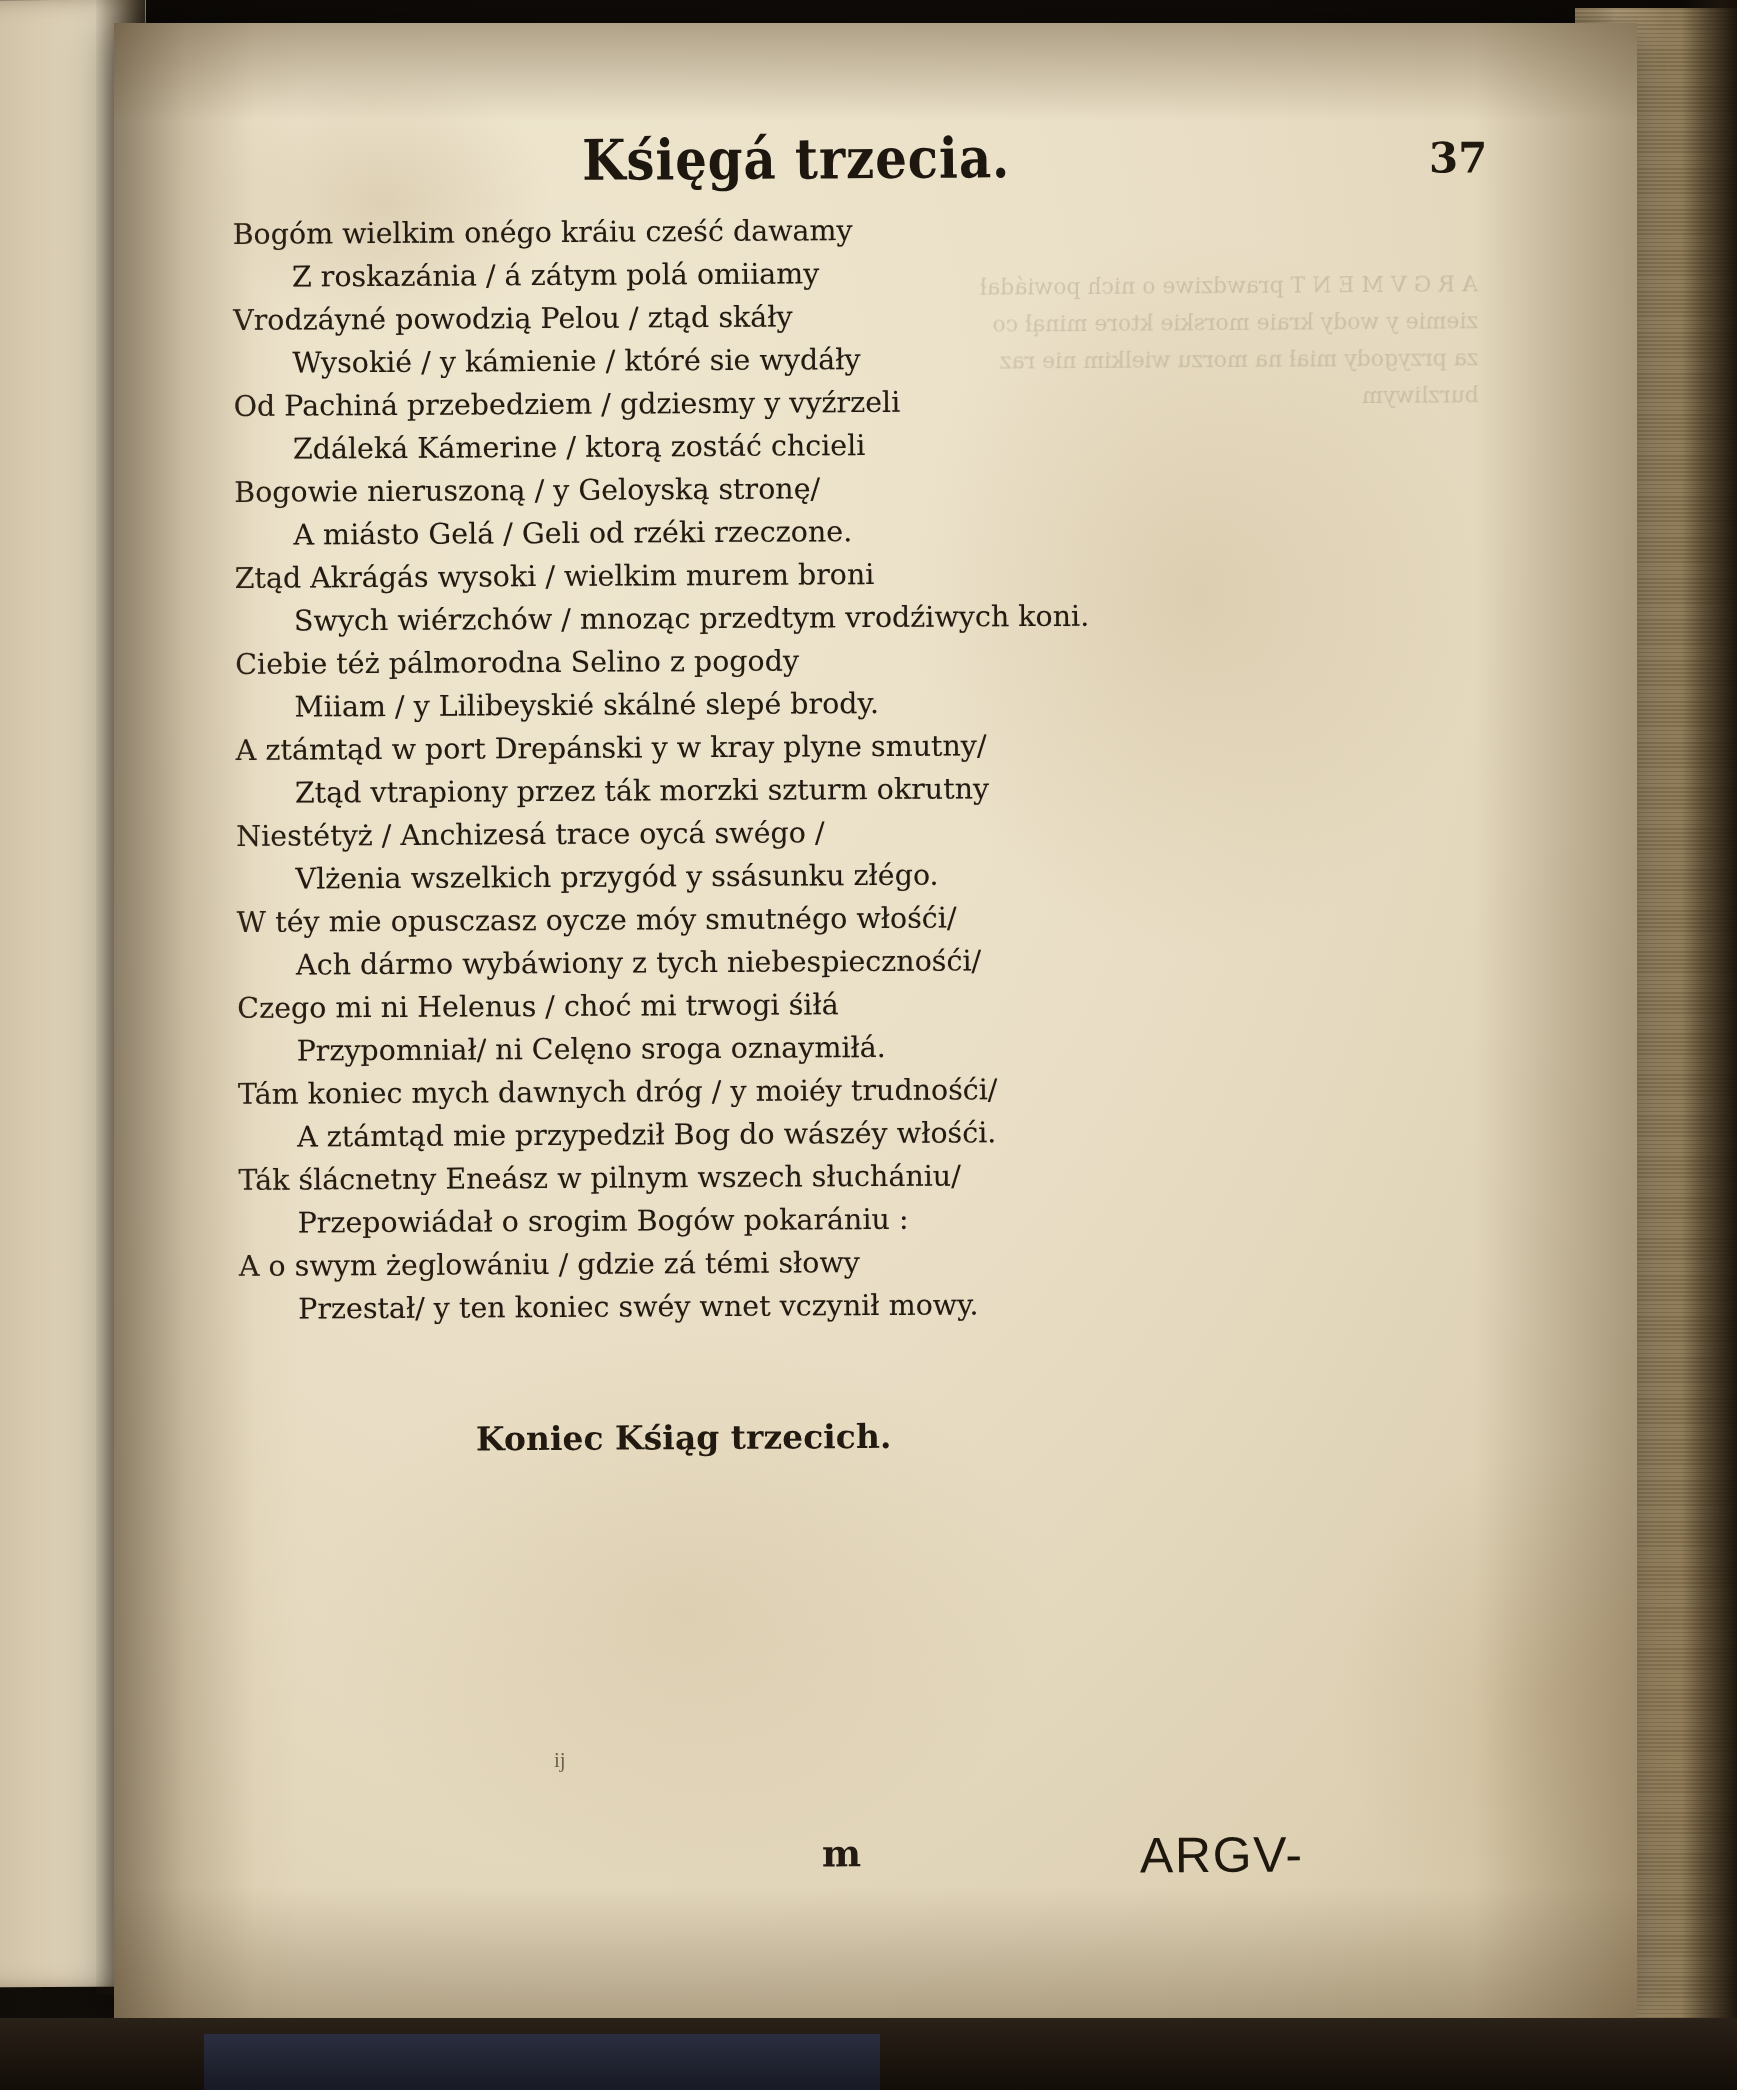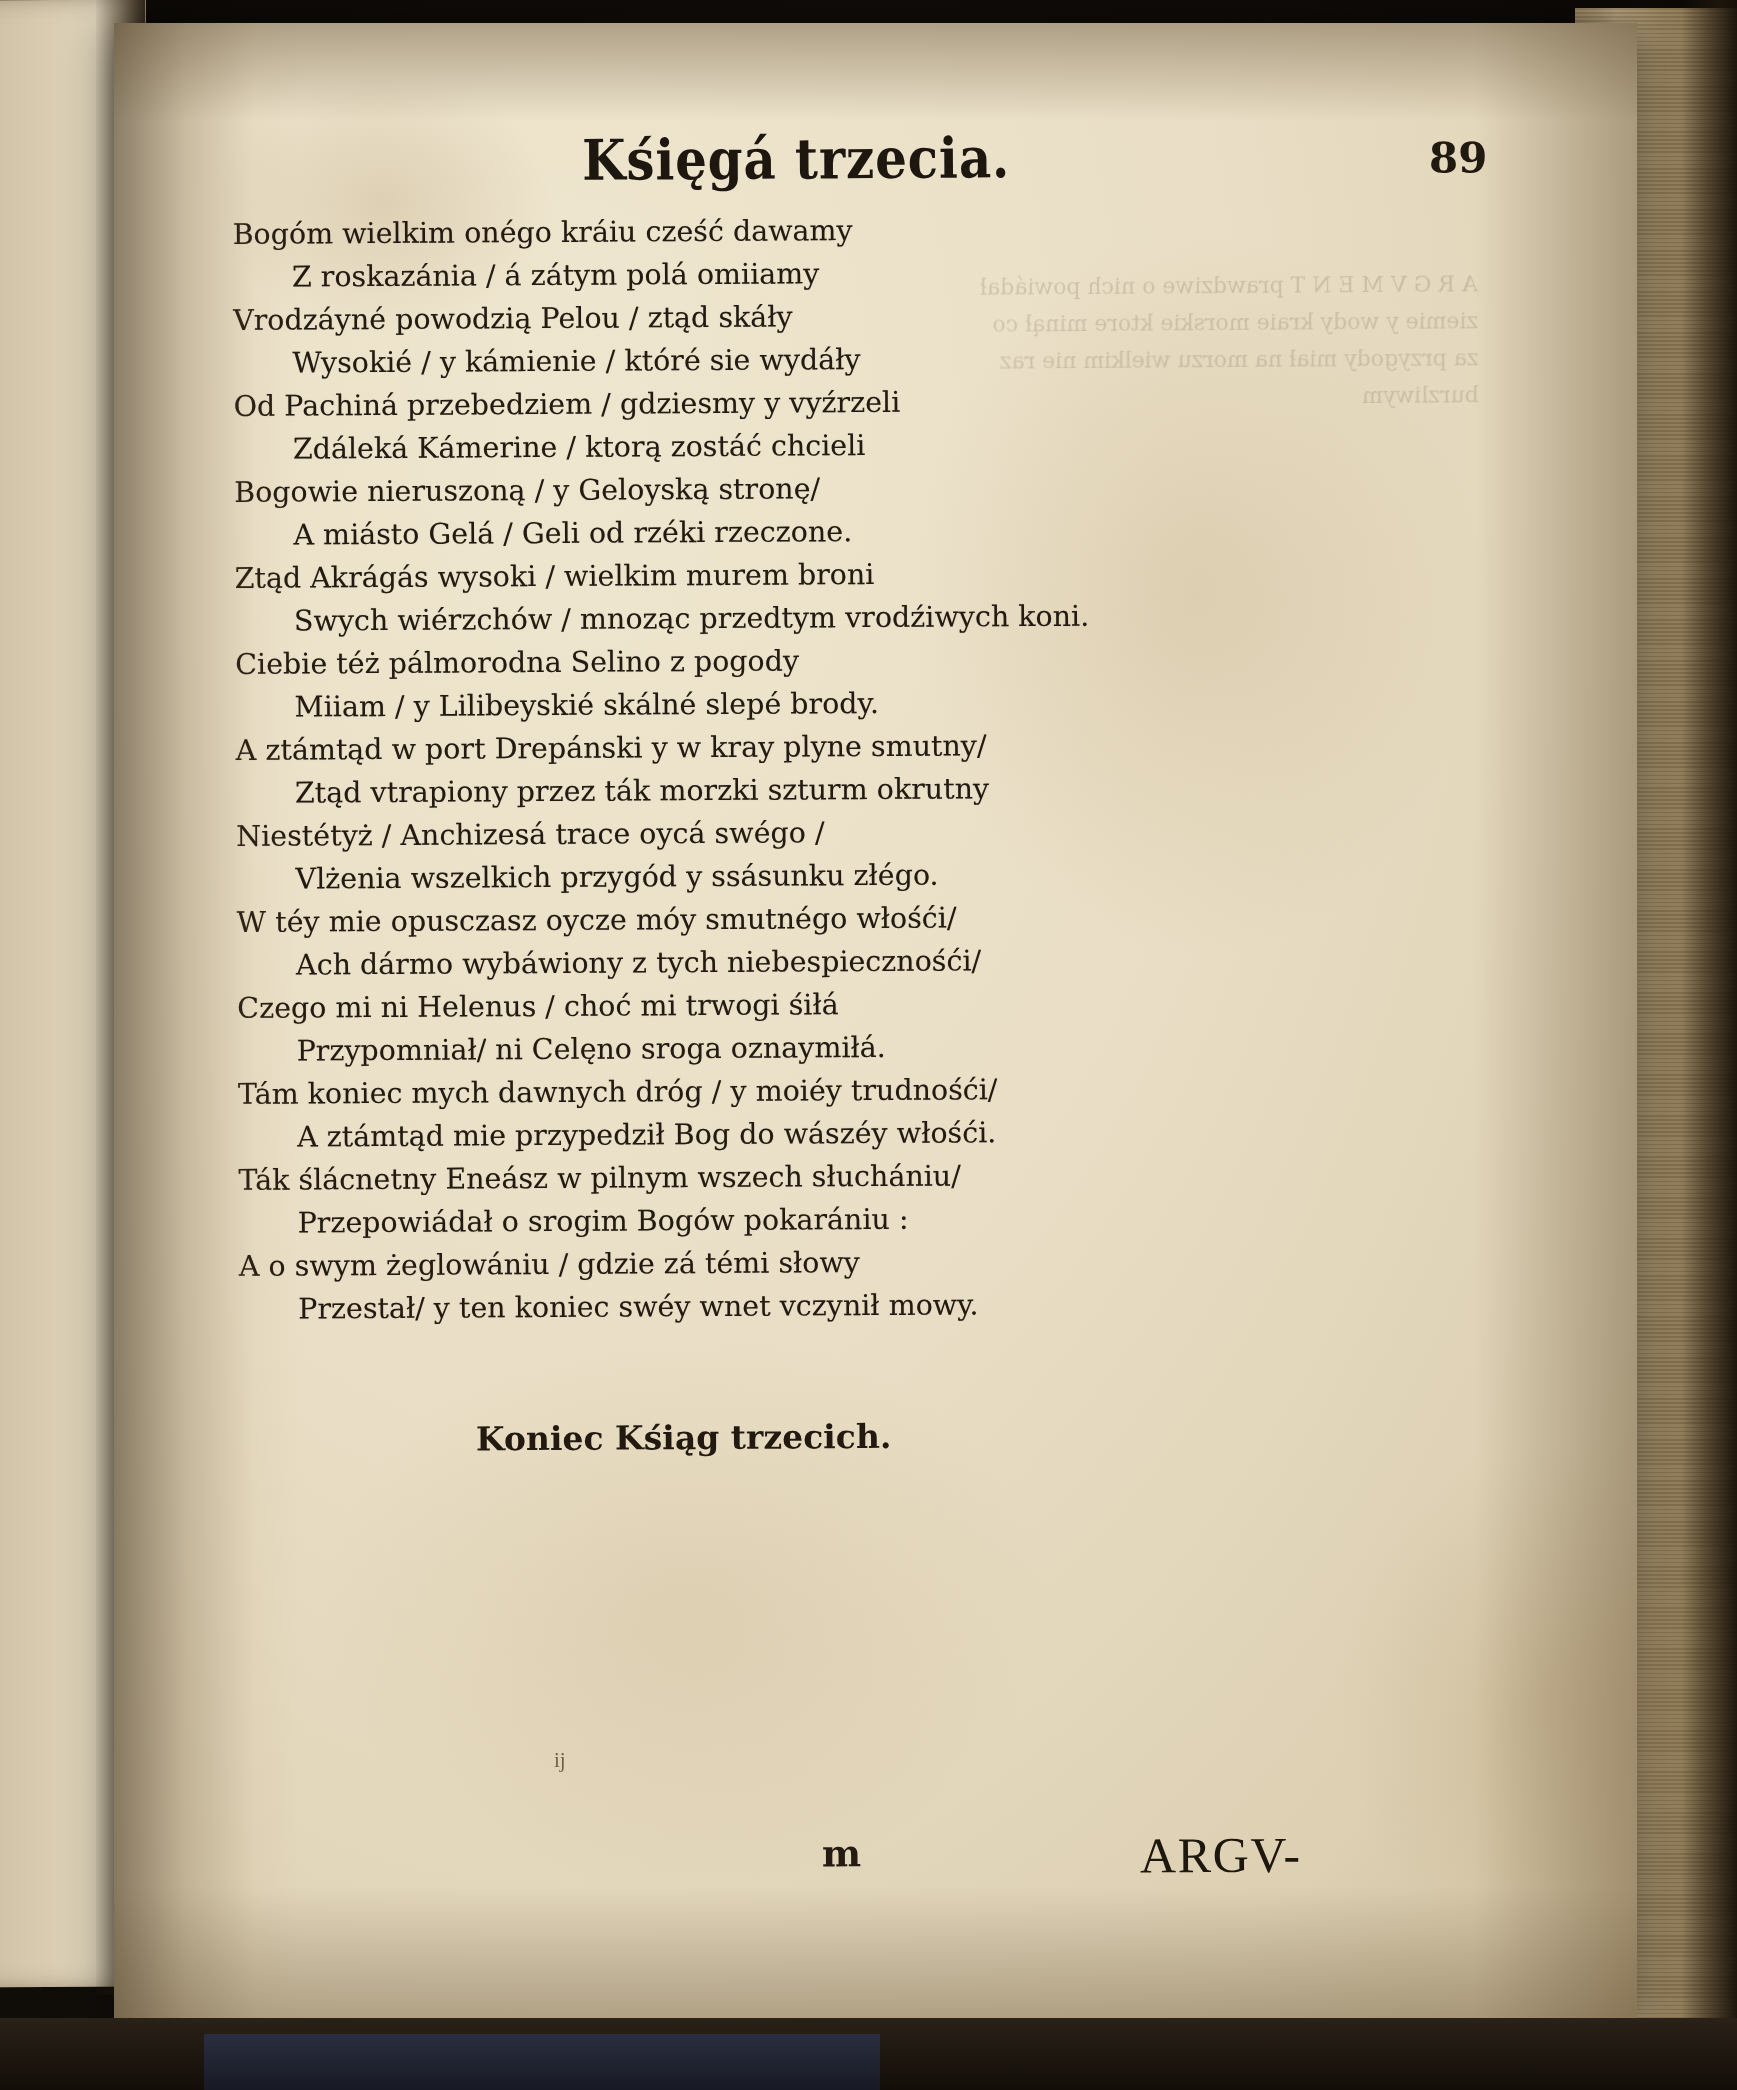--- a/index.html
+++ b/index.html
@@ -203,21 +203,21 @@
     top: 0;
     font-family: "DejaVu Serif", serif;
     font-weight: 700;
     font-size: 37px;
     color: #241c12;
   }
   .catchword {
     position: absolute;
     left: 904px;
     top: -3.3px;
-    font-family: Liberation Serif, serif;
+    font-family: Liberation Sans, sans-serif;
     font-size: 50px;
     letter-spacing: 1.6px;
     color: #1e170e;
   }
   .tiny-mark {
     position: absolute;
     left: 440px;
     bottom: 260px;
     font-size: 21px;
     color: #3a2d1c;
@@ -261,21 +261,21 @@
     <div class="stain s2"></div>
     <div class="stain s3"></div>
     <div class="stain s4"></div>
 
     <div class="showthrough">A R G V M E N T prawdziwe o nich powiádał ziemie y wody kraie morskie ktore minął co za przygody miał na morzu wielkim nie raz burzliwym</div>
 
     <div class="textblock">
 
       <div class="heading-row">
         <div class="heading">Kśięgá trzecia.</div>
-        <div class="folio">89</div>
+        <div class="folio">37</div>
       </div>
 
       <div class="verse">
         <div class="line">Bogóm wielkim onégo kráiu cześć dawamy</div>
         <div class="line indent">Z roskazánia / á zátym polá omiiamy</div>
         <div class="line">Vrodzáyné powodzią Pelou / ztąd skáły</div>
         <div class="line indent">Wysokié / y kámienie / któré sie wydáły</div>
         <div class="line">Od Pachiná przebedziem / gdziesmy y vyźrzeli</div>
         <div class="line indent">Zdáleká Kámerine / ktorą zostáć chcieli</div>
         <div class="line">Bogowie nieruszoną / y Geloyską stronę/</div>

